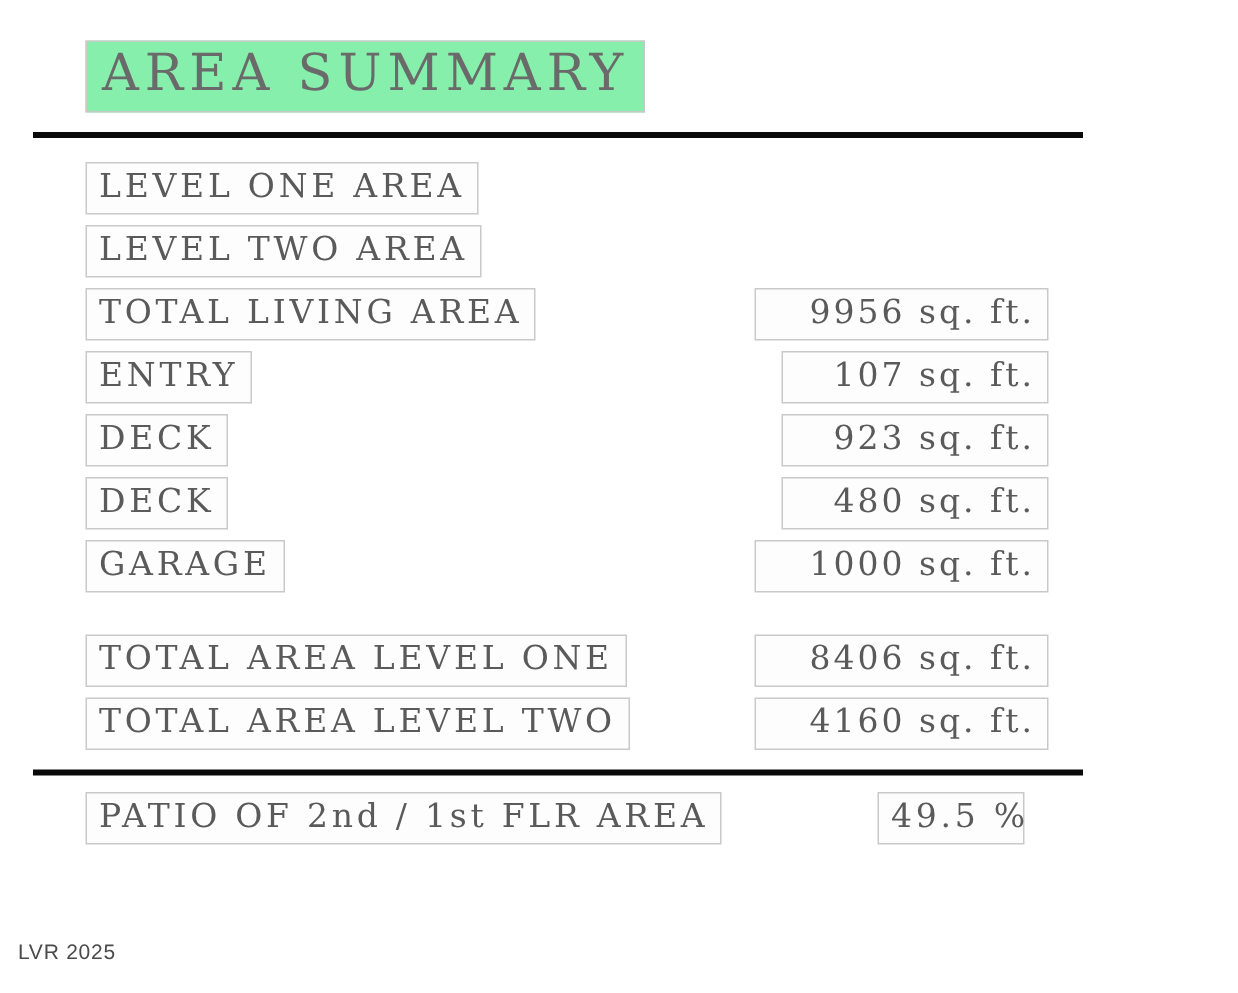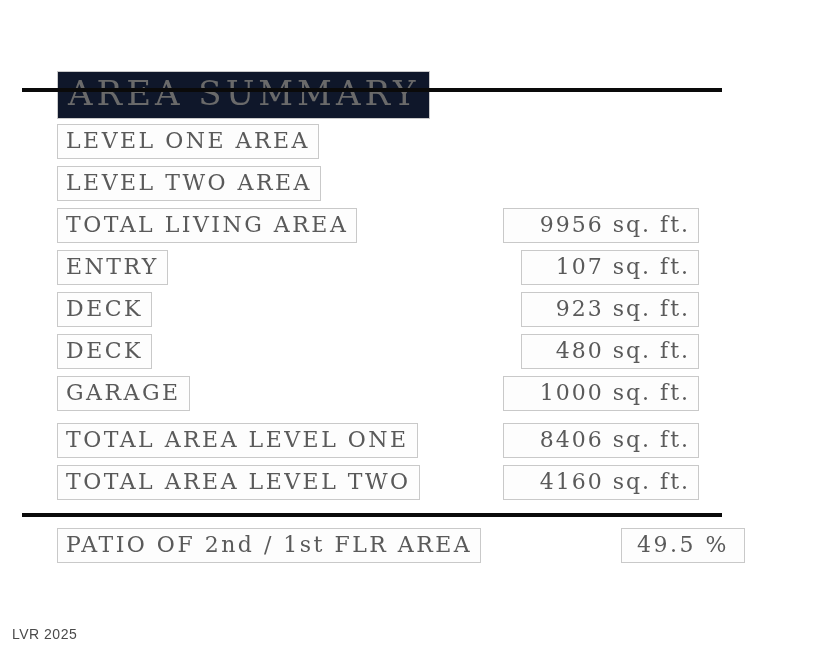--- a/index.html
+++ b/index.html
@@ -30,24 +30,23 @@
     left: 57px;
     top: 27px;
   }
   .title {
     display: inline-block;
     font-size: 34px;
     letter-spacing: 4px;
     color: #6a6a6a;
     padding: 4px 10px 6px 10px;
     border: 1px solid #c9c9c9;
-    background: #0f172a;
+    background: #86efac;
     line-height: 1.05;
     white-space: nowrap;
-    margin-top: 44px;
   }
 
   
   .rule {
     position: absolute;
     left: 22px;
     width: 700px;
     height: 4px;
     background: #0a0a0a;
   }
@@ -71,21 +70,20 @@
     text-align: right;
     letter-spacing: 2px;
   }
 
   
   .rows {
     position: absolute;
     left: 57px;
     top: 108px;
     width: 660px;
-    margin-top: 16px;
   }
   .row {
     position: relative;
     height: 42px;
   }
   .row .label {
     position: absolute;
     left: 0;
     top: 0;
   }
@@ -114,23 +112,23 @@
     top: 528px;
     width: 675px;
   }
   .ratio .label {
     position: absolute;
     left: 0;
     top: 0;
   }
   .ratio .val {
     position: absolute;
-    left: 564px;
-    top: 0;
-    width: 124px;
+    left: 528px;
+    top: 0;
+    width: 98px;
     text-align: center;
   }
 
   
   .footer {
     position: absolute;
     left: 12px;
     top: 626px;
     font-family: "Liberation Sans", sans-serif;
     font-size: 14px;

